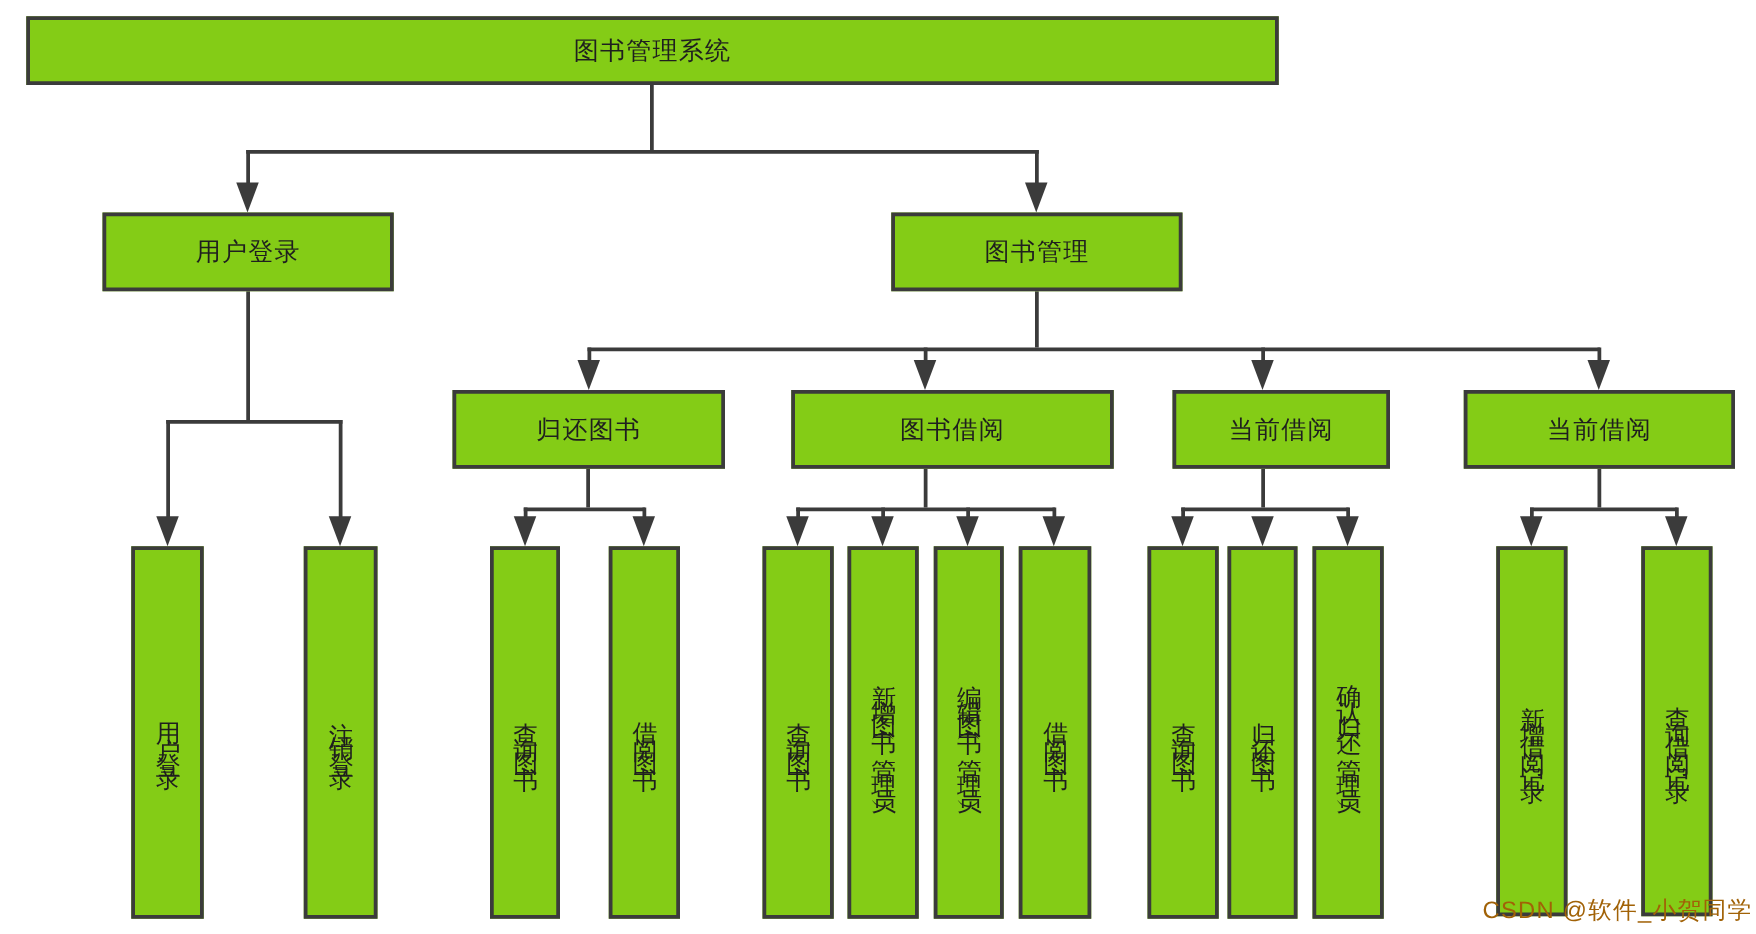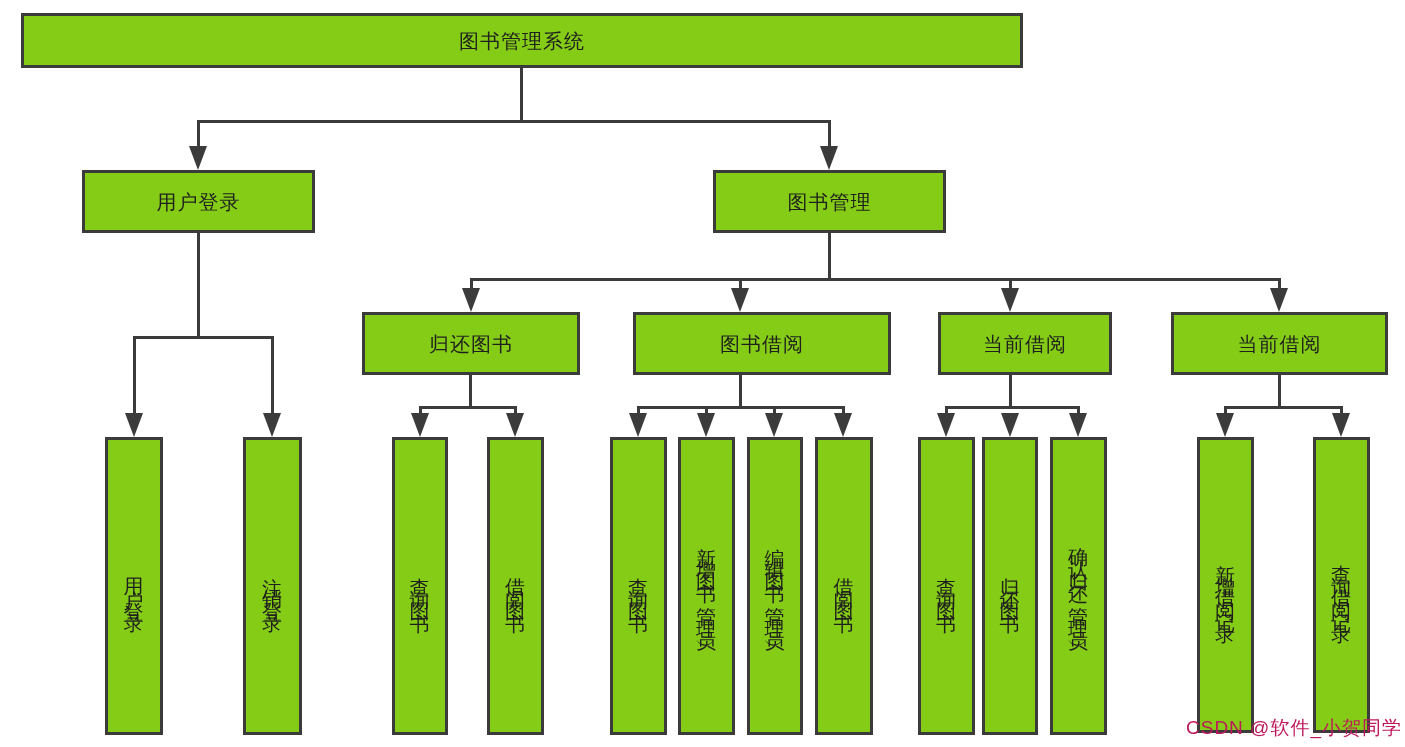--- a/index.html
+++ b/index.html
@@ -52,21 +52,21 @@
     border-right: 9px solid transparent;
     border-top: 24px solid #3b3b3b;
     z-index: 3;
   }
   .watermark {
     position: absolute;
     left: 1186px;
     top: 715px;
     font-size: 19px;
     letter-spacing: 1px;
-    color: #be185d;
+    color: #a16207;
     z-index: 5;
     white-space: nowrap;
   }
 </style>
 </head>
 <body>
 
 <div id="stage">
 
   <div class="node" style="left:21px; top:13px; width:1002px; height:55px;">

